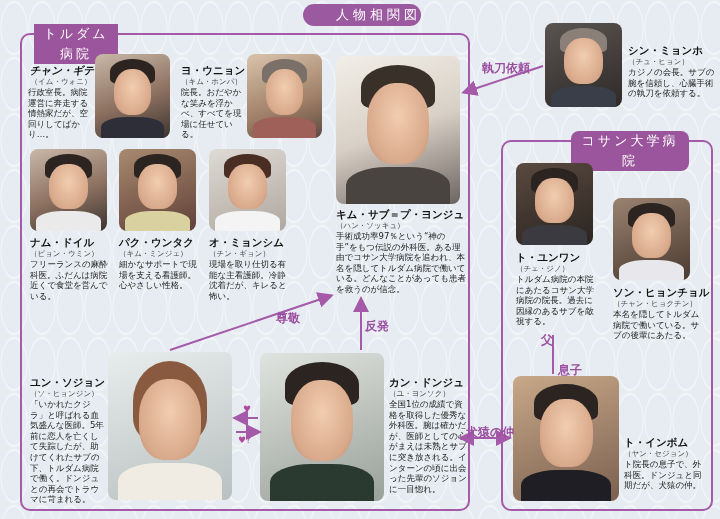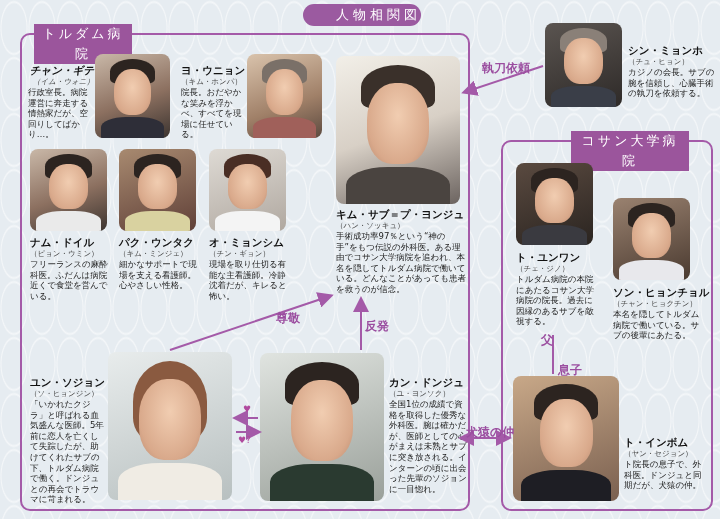--- a/index.html
+++ b/index.html
@@ -46,33 +46,33 @@
   .desc { font-size: 8.5px; line-height: 10.6px; color: #222; }
   .rel-label { position: absolute; font-size: 12px; color: #9b4ea0; font-weight: bold; white-space: nowrap; }
   .heart { position: absolute; color: #b04a9e; font-size: 9px; }
 </style>
 </head>
 <body>
 
 <div class="title-pill">人物相関図</div>
 
 <div class="frame" style="left:20px; top:33px; width:450px; height:478px;"></div>
-<div class="section-label" style="left:34px; top:24px; width:98px;">トルダム病院</div>
+<div class="section-label" style="left:34px; top:24px; width:84px;">トルダム病院</div>
 
 <div class="frame" style="left:501px; top:140px; width:212px; height:371px;"></div>
-<div class="section-label" style="left:571px; top:131px; width:118px;">コサン大学病院</div>
+<div class="section-label" style="left:571px; top:131px; width:118px;border-radius:8px;">コサン大学病院</div>
 
 <div class="photo" style="left:95px; top:54px; width:75px; height:84px;">
   <div class="hair"></div>
     <div class="face"></div>
     <div class="body"></div>
 </div>
 <div class="abs" style="left:28px; top:64px; width:66px;">
   <div class="name" style="text-align:right;font-style:italic;">チャン・ギテ</div>
-  <div class="actor" style="text-align:right;font-style:italic;">（イム・ウォニ）</div>
+  <div class="actor" style="text-align:center;">（イム・ウォニ）</div>
   <div class="desc">行政室長。病院運営に奔走する情熱家だが、空回りしてばかり…。</div>
 </div>
 
 <div class="photo" style="left:247px; top:54px; width:75px; height:84px; background:linear-gradient(160deg,#d9c3ac,#a08068 60%,#5c4a40);">
   <div class="hair" style="background:#7a7068;"></div>
     <div class="face"></div>
     <div class="body" style="background:#a0605a;"></div>
 </div>
 <div class="abs" style="left:181px; top:64px; width:66px;">
   <div class="name">ヨ・ウニョン</div>

